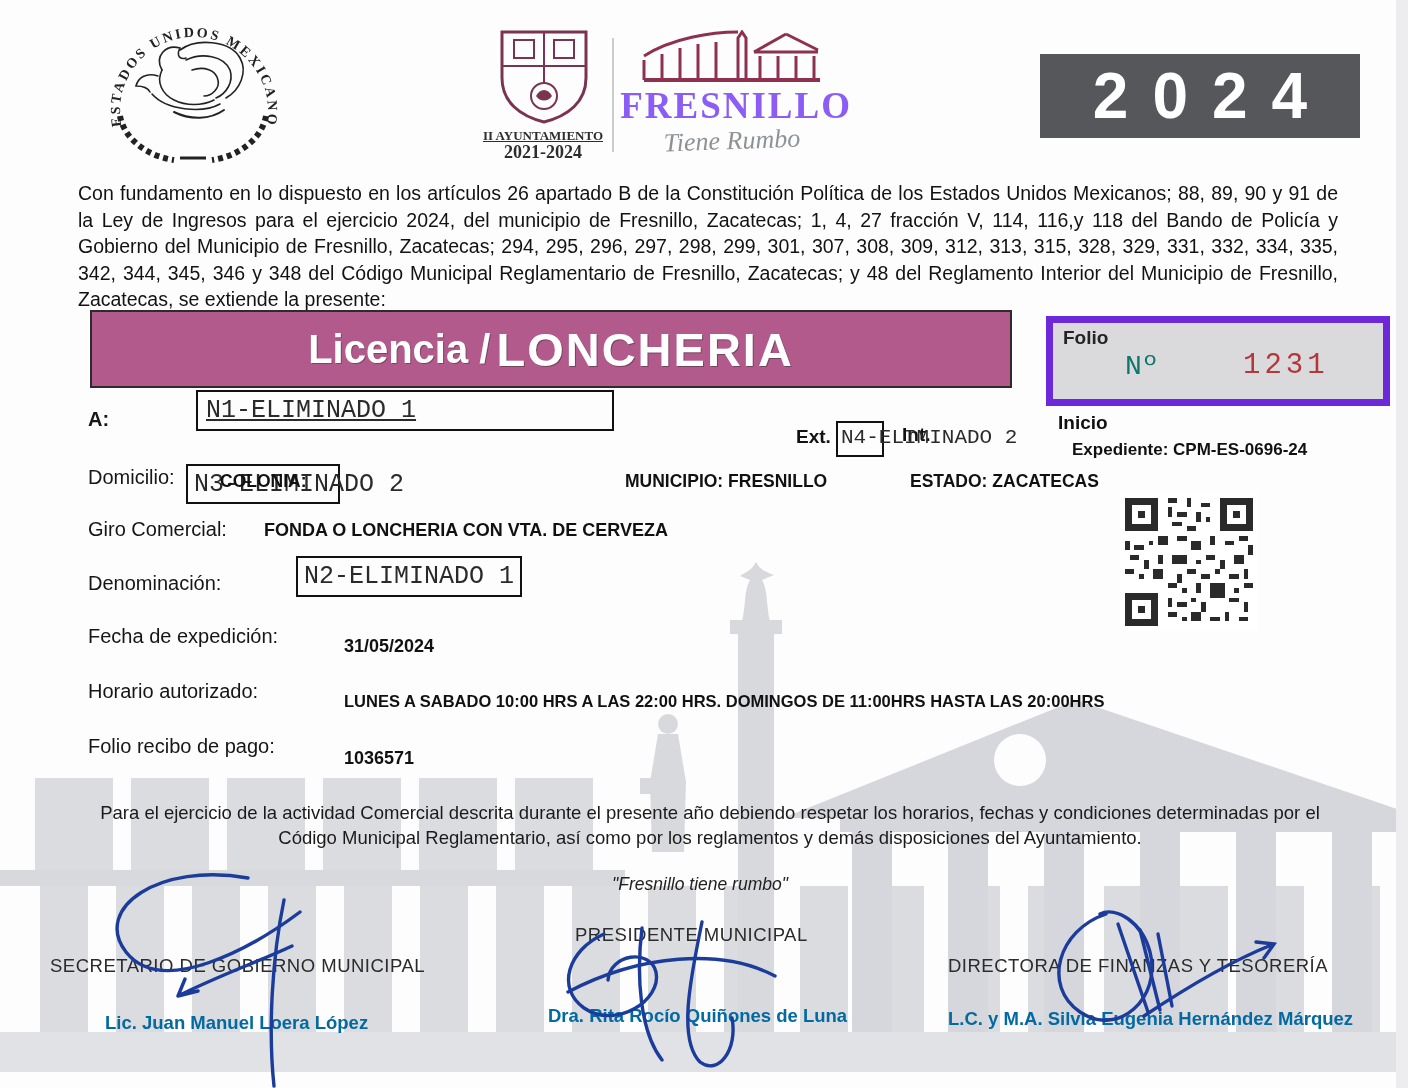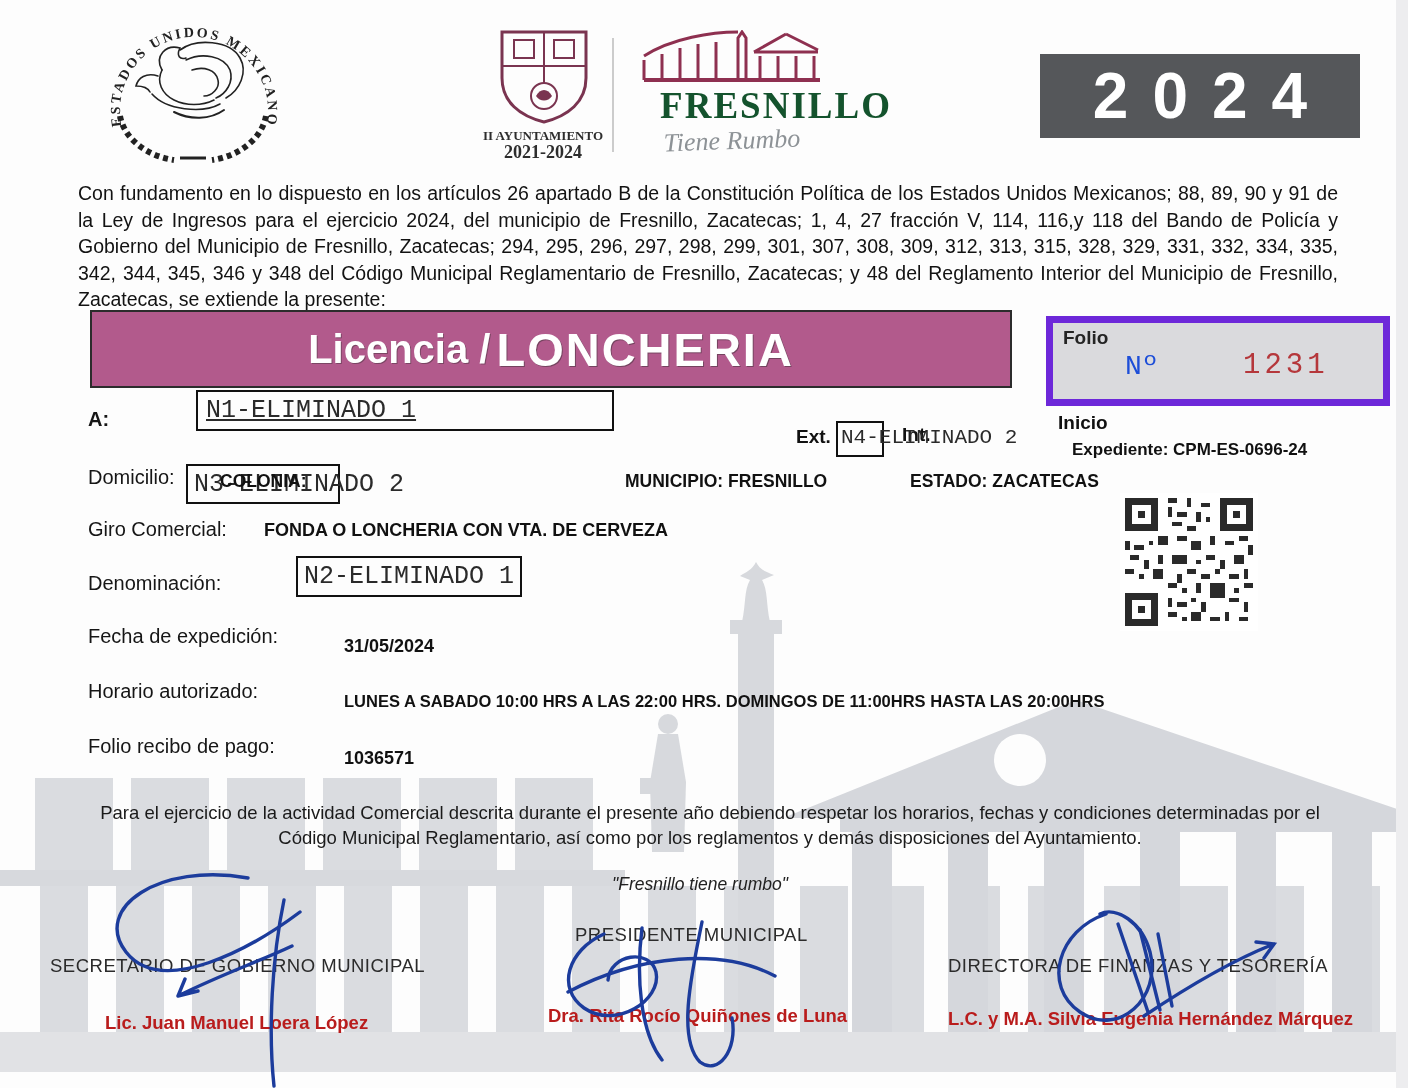--- a/index.html
+++ b/index.html
@@ -14,48 +14,48 @@
   .band{position:absolute;left:0;top:1032px;width:1396px;height:40px;background:#e1e2e5;z-index:1;}
   .edge-right{position:absolute;right:0;top:0;width:12px;height:1088px;background:#ededef;z-index:1;}
   
   .ct{position:absolute;z-index:2;}
   
   .year-badge{left:1040px;top:54px;width:320px;height:84px;background:#55575a;color:#fff;
     display:flex;align-items:center;justify-content:center;font-weight:bold;font-size:64px;
     letter-spacing:24px;text-indent:24px;}
   .crest-cap{width:150px;text-align:center;font-family:"Liberation Serif",serif;color:#2d2d2d;}
   .divider{left:612px;top:38px;width:2px;height:114px;background:#cccccc;}
-  .logo-city{left:612px;top:84px;width:240px;text-align:center;font-family:"Liberation Serif",serif;
-    font-weight:bold;font-size:37px;color:#14532d;letter-spacing:2px;margin-left:44px;}
+  .logo-city{left:612px;top:84px;width:240px;text-align:right;font-family:"Liberation Serif",serif;
+    font-weight:bold;font-size:37px;color:#8b5cf6;letter-spacing:2px;}
   .logo-slogan{left:612px;top:126px;width:240px;text-align:center;font-family:"Liberation Serif",serif;
     font-style:italic;font-size:26px;color:#8d9296;transform:rotate(-2deg);}
   
   .legal{left:78px;top:180px;width:1260px;font-size:19.5px;line-height:26.5px;text-align:justify;color:#121212;}
   
   .banner{left:90px;top:310px;width:918px;height:74px;background:#b25a8c;border:2px solid #2c2c2c;
     display:flex;align-items:center;justify-content:center;color:#fff;}
   .banner .pfx{font-size:40px;font-weight:bold;margin-right:6px;text-shadow:1px 1px 0 rgba(40,40,40,.4);}
   .banner .ttl{font-size:47px;font-weight:bold;letter-spacing:2px;text-shadow:1px 1px 0 rgba(40,40,40,.45);}
   
   .folio-box{left:1046px;top:316px;width:330px;height:76px;background:#dadadd;border:7px solid #6d28d9;}
   .folio-lbl{position:absolute;left:10px;top:4px;font-weight:bold;font-size:19px;color:#242424;}
   .folio-no{position:absolute;left:72px;top:28px;font-family:"Liberation Mono",monospace;
-    font-size:28px;color:#1d4ed8;}
+    font-size:28px;color:#0f766e;}
   .folio-num{position:absolute;left:190px;top:26px;font-family:"Liberation Mono",monospace;
     font-size:29px;letter-spacing:4px;color:#b5373b;}
   
   .lbl{font-size:20px;color:#161616;}
   .blbl{font-weight:bold;font-size:17.5px;color:#111;}
   .mono{font-family:"Liberation Mono",monospace;color:#2a2a2a;}
   .redact{border:2px solid #111;background:transparent;}
   
   .foot-par{left:70px;top:800px;width:1280px;text-align:center;font-size:18.5px;line-height:25px;color:#1a1a1a;}
   .quote{left:400px;top:874px;width:600px;text-align:center;font-style:italic;font-size:17.5px;color:#222;}
   .sig-title{font-size:18.5px;color:#2b2b2b;letter-spacing:.5px;}
-  .sig-name{font-weight:bold;font-size:18.5px;color:#b91c1c;}
+  .sig-name{font-weight:bold;font-size:18.5px;color:#0369a1;}
   svg{display:block;}
 </style>
 </head>
 <body>
 
 <div id="page">
 
   <div class="wm wm-colsA" style="left:35px;top:778px;width:575px;height:94px;"></div>
   <div class="wm wm-solid" style="left:0;top:870px;width:625px;height:16px;"></div>
   <div class="wm wm-colsB" style="left:40px;top:886px;width:1355px;height:146px;"></div>
@@ -105,21 +105,21 @@
 
   <svg class="ct" style="left:494px;top:26px;" width="100" height="100" viewBox="0 0 100 100">
     <path d="M8,6 L92,6 L92,52 C92,76 74,90 50,96 C26,90 8,76 8,52 Z" fill="none" stroke="#7a3450" stroke-width="3"></path>
     <line x1="50" y1="6" x2="50" y2="58" stroke="#7a3450" stroke-width="2"></line>
     <line x1="8" y1="40" x2="92" y2="40" stroke="#7a3450" stroke-width="2"></line>
     <rect x="20" y="14" width="20" height="18" fill="none" stroke="#7a3450" stroke-width="2"></rect>
     <rect x="60" y="14" width="20" height="18" fill="none" stroke="#7a3450" stroke-width="2"></rect>
     <circle cx="50" cy="70" r="13" fill="none" stroke="#7a3450" stroke-width="2"></circle>
     <path d="M42,70 C46,62 54,62 58,70 C54,76 46,76 42,70" fill="#7a3450"></path>
   </svg>
-  <div class="ct crest-cap" style="left:468px;top:128px;font-size:13px;font-weight:bold;">II AYUNTAMIENTO</div>
+  <div class="ct crest-cap" style="left:468px;top:128px;font-size:13px;font-weight:bold;text-decoration:underline;">II AYUNTAMIENTO</div>
   <div class="ct crest-cap" style="left:468px;top:142px;font-size:18px;font-weight:bold;">2021-2024</div>
 
   <div class="ct divider"></div>
 
   <svg class="ct" style="left:642px;top:30px;" width="180" height="54" viewBox="0 0 180 54">
     <g stroke="#8e3050" fill="none" stroke-width="3">
       <path d="M2,26 C30,8 70,2 96,2"></path>
       <path d="M2,50 L2,30 M20,50 L20,24 M38,50 L38,18 M56,50 L56,14 M74,50 L74,12"></path>
       <path d="M2,50 L178,50" stroke-width="4"></path>
       <path d="M96,50 L96,8 L100,2 L104,8 L104,50" stroke-width="3"></path>

